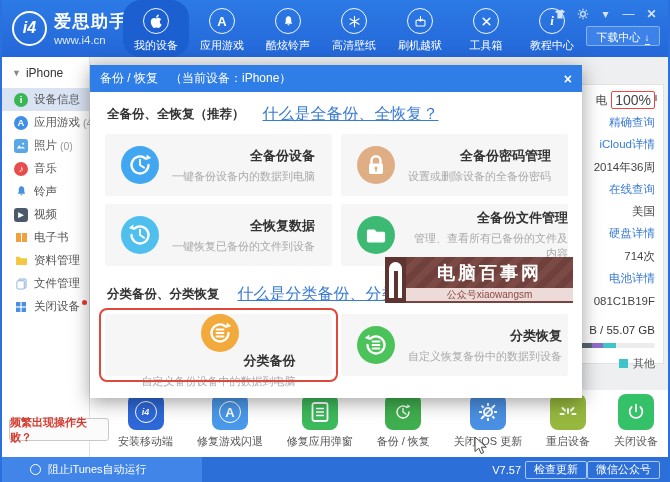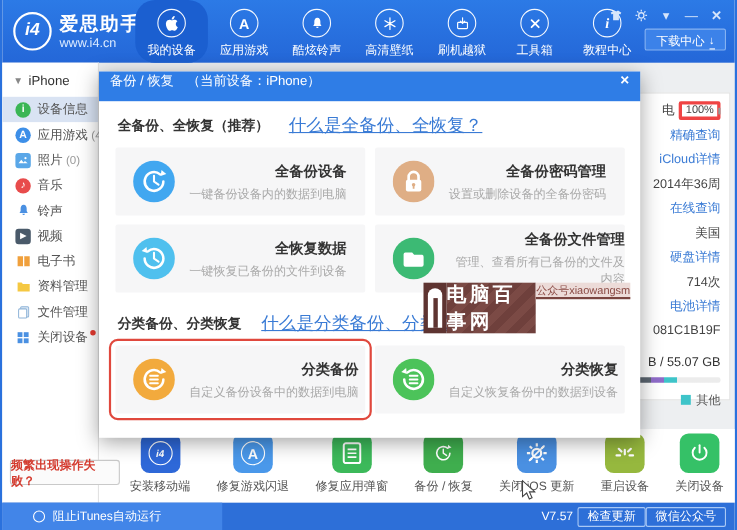--- a/index.html
+++ b/index.html
@@ -56,21 +56,21 @@
               background:#fbfbfb; border:1px solid #c9c9c9; border-radius:3px;
               color:#d43c30; font-size:11px; font-weight:bold; display:flex;
               align-items:center; justify-content:center; cursor:pointer; z-index:5; }
 
   
   .device-panel { position:absolute; right:4px; top:84px; width:300px; height:280px;
                   background:#fff; border:1px solid #e2e2e2; padding-top:4px; }
   .dp-row { height:22.3px; display:flex; justify-content:flex-end; align-items:center;
             padding-right:8px; font-size:11.5px; color:#444; }
   .dp-link { color:#3a7bd5; cursor:pointer; }
-  .battery { border:3px solid #ef4444; border-radius:2px; padding:0 3px; font-size:10px;
+  .battery { border:1px solid #ef4444; border-radius:2px; padding:0 3px; font-size:14px;
              color:#444; margin-left:4px; position:relative; }
   .battery::after { content:""; position:absolute; right:-3px; top:3px; width:2px;
                     height:6px; background:#999; }
   .dp-store { margin-top:12px; }
   .dp-store-text { text-align:right; padding-right:8px; font-size:11.5px; color:#333; }
   .dp-bar { height:5px; margin:7px 8px 0 150px; border-radius:2px;
             background:linear-gradient(to right,#5b6570 0 55%,#8f6cc9 55% 63%,#3ec4c9 63% 72%,#ececec 72% 100%); }
   .dp-legend { display:flex; justify-content:flex-end; align-items:center; gap:5px;
                padding-right:8px; margin-top:8px; font-size:11px; color:#555; }
   .legend-sq { width:9px; height:9px; background:#3ec4c9; }
@@ -95,48 +95,48 @@
   .status-text { color:#fff; font-size:11px; }
   .status-right { margin-left:auto; display:flex; align-items:center; gap:0; padding-right:8px; }
   .version { color:#fff; font-size:11px; margin-right:4px; }
   .sb-btn { height:18px; padding:0 8px; border:1px solid #a8c8f5; border-radius:2px;
             color:#fff; font-size:11px; display:flex; align-items:center; cursor:pointer;
             background:transparent; }
 
   
   .modal { position:absolute; left:88px; top:65px; width:492px; height:333px;
            background:#fff; box-shadow:0 4px 18px rgba(0,0,0,.38); z-index:30; }
-  .modal-head { height:27px; background:#2f7de6; display:flex; align-items:flex-start;
+  .modal-head { height:27px; background:#2f7de6; display:flex; align-items:center;
                 padding:0 10px; }
   .modal-title { color:#fff; font-size:12px; }
   .modal-close { margin-left:auto; color:#fff; font-size:14px; font-weight:bold;
                  cursor:pointer; line-height:1; }
   .modal-body { padding:12px 14px 0 15px; }
   .sec-head { display:flex; align-items:center; margin-left:2px; }
   .sec-head.second { margin-top:18px; }
   .sec-title { font-size:12.5px; font-weight:bold; color:#333; }
   .sec-link { font-size:16px; color:#3a7bd5; text-decoration:underline; margin-left:18px;
               cursor:pointer; }
   .cards { display:grid; grid-template-columns:227px 227px; gap:8px 9px; margin-top:9px;text-align:right; }
   .card { height:62px; background:#f6f6f7; border-radius:2px; display:flex;
           align-items:center; cursor:pointer; }
   .card-ic { margin:0 13px 0 16px; flex:none; }
   .card-title { font-size:13px; font-weight:bold; color:#333; }
   .card-desc { font-size:11px; color:#a9a9a9; margin-top:4px; }
-  .card.hl { outline:2px solid #e0483d; outline-offset:4px; }
+  .card.hl { outline:2px solid #e0483d; outline-offset:4px;flex-direction:column; }
 
   
   .watermark { position:absolute; left:383px; top:257px; width:188px; height:46px;
                z-index:40; display:flex; }
   .wm-logo { width:21px; background:#5e3431; position:relative; }
   .wm-logo-shape { position:absolute; left:4px; top:5px; width:13px; height:36px;
                    background:#fff; border-radius:7px 7px 0 0; }
   .wm-logo-inner { position:absolute; left:8.5px; top:14px; width:4px; height:27px;
                    background:#5e3431; }
-  .wm-main { flex:1; display:flex; flex-direction:row; }
+  .wm-main { flex:1; display:flex; flex-direction:column; }
   .wm-title { flex:1; background:repeating-linear-gradient(135deg,#6f403c 0 7px,#7b4a45 7px 14px);
               color:#fff; font-weight:bold; font-size:18px; display:flex; align-items:center;
               justify-content:center; letter-spacing:3px; }
   .wm-sub { height:15px; background:#ecdbd8; color:#8a4a44; font-size:10px; display:flex;
             align-items:center; justify-content:center; border-bottom:2px solid #7a4540; }
 
   .cursor { position:absolute; left:472px; top:436px; z-index:60; }
   svg { display:block; }
 </style>
 </head>

